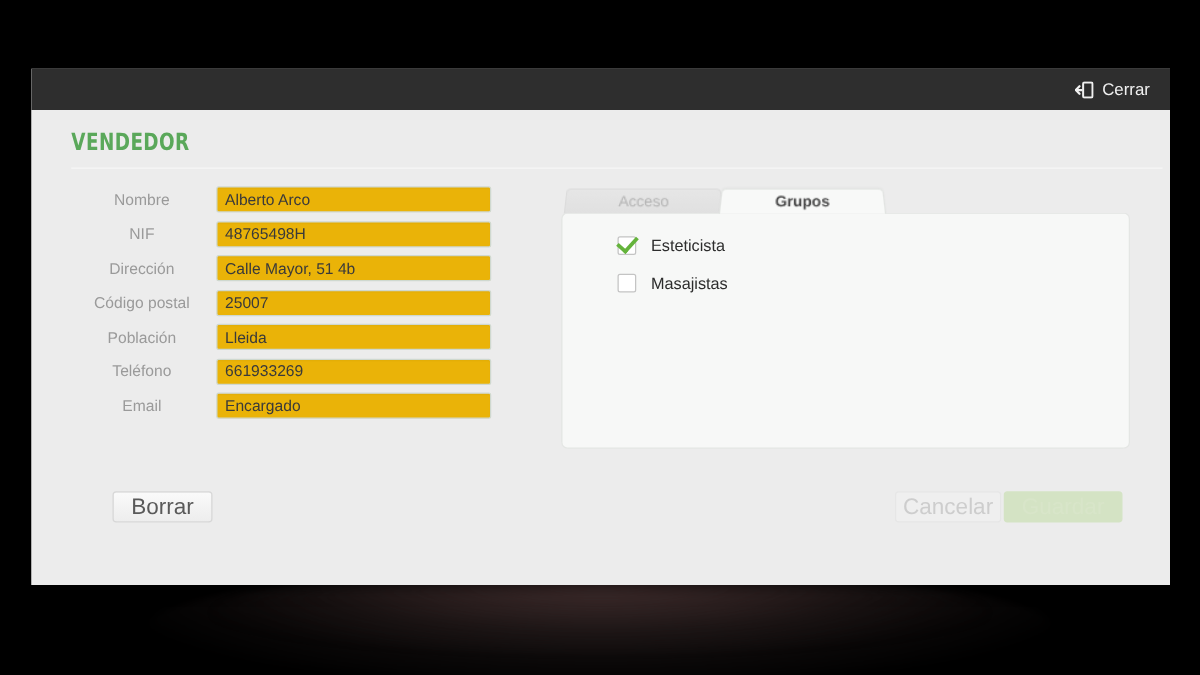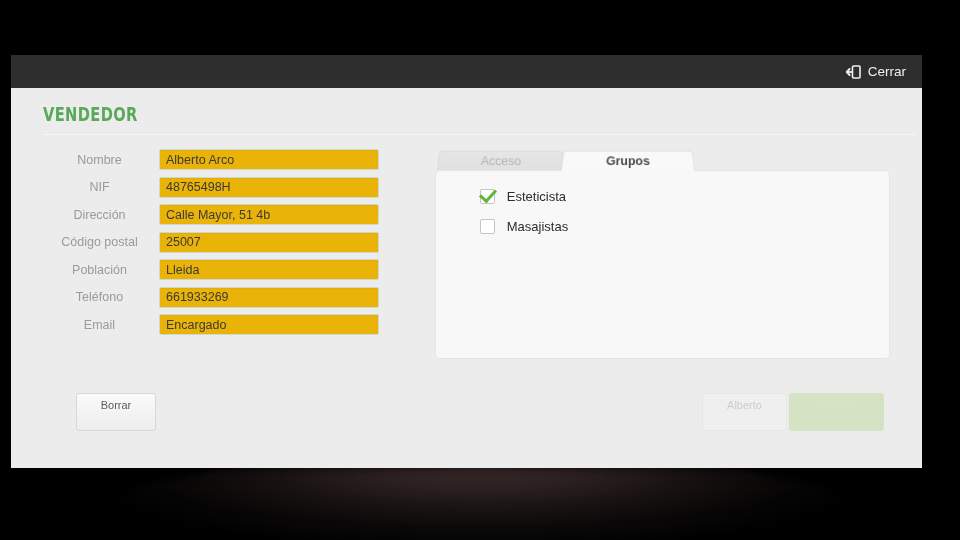--- a/index.html
+++ b/index.html
@@ -25,21 +25,21 @@
   #floor-shadow2 {
     position:absolute; left:170px; top:462px; width:620px; height:58px;
     background:radial-gradient(ellipse at 50% 0%,
         rgba(72,44,44,0.55) 0%, rgba(30,18,18,0.25) 55%, rgba(0,0,0,0) 82%);
     border-radius:50%;
     filter:blur(4px);
   }
 
   
   #dialog {
-    position:absolute; left:11px; top:55px; width:911px; height:413px;
+    position:absolute; left:25px; top:55px; width:911px; height:413px;
     background:#ececec;
     box-shadow:0 2px 10px rgba(0,0,0,0.55);
     overflow:hidden;
   }
 
   
   #titlebar {
     height:33px; background:#2e2e2e;
     display:flex; align-items:center; justify-content:flex-end;
     padding-right:14px;
@@ -133,22 +133,22 @@
     left:2px; top:-4px;
     width:7px; height:13px;
     border:solid #64b33b; border-width:0 3px 3px 0;
     transform:rotate(42deg);
   }
   .check-label { margin-left:12px; font-size:13px; color:#2d2d2d; }
 
   
   #footer { position:absolute; left:32px; right:32px; top:305px; height:30px; }
   .btn {
-    height:38px; line-height:23px; text-align:center;
-    font-size:11px; border-radius:3px; cursor:pointer;
+    height:25px; line-height:23px; text-align:center;
+    font-size:18px; border-radius:3px; cursor:pointer;
     font-family:inherit;
   }
   #borrar-btn {
     position:absolute; left:33px; top:0; width:80px;
     background:linear-gradient(to bottom,#fafafa,#ededed);
     border:1px solid #d7d7d7; color:#5a5a5a;
   }
   #cancelar-btn {
     position:absolute; right:103px; top:0; width:85px;
     background:#efefef;
@@ -235,19 +235,19 @@
                 <span class="checkbox"></span>
                 <span class="check-label">Masajistas</span>
               </div>
             </div>
         </div>
 
       </div>
 
       <div id="footer">
         <div class="btn" id="borrar-btn">Borrar</div>
-        <div class="btn" id="cancelar-btn">Alberto</div>
+        <div class="btn" id="cancelar-btn">Cancelar</div>
         <div class="btn" id="guardar-btn">Guardar</div>
       </div>
 
     </div>
   </div>
 </div>
 
 </body></html>

